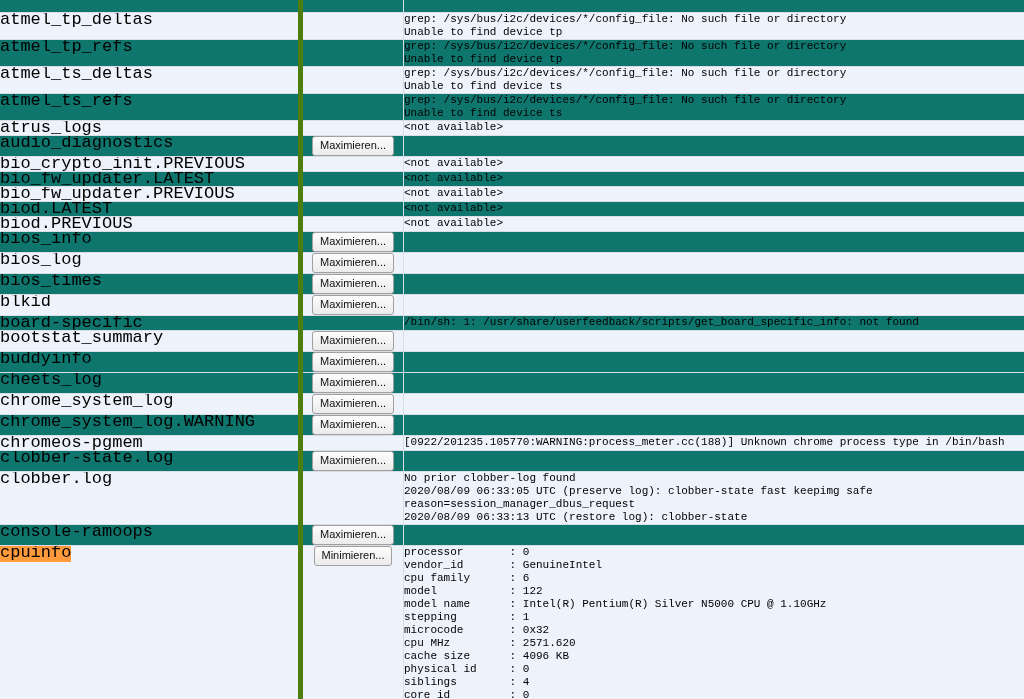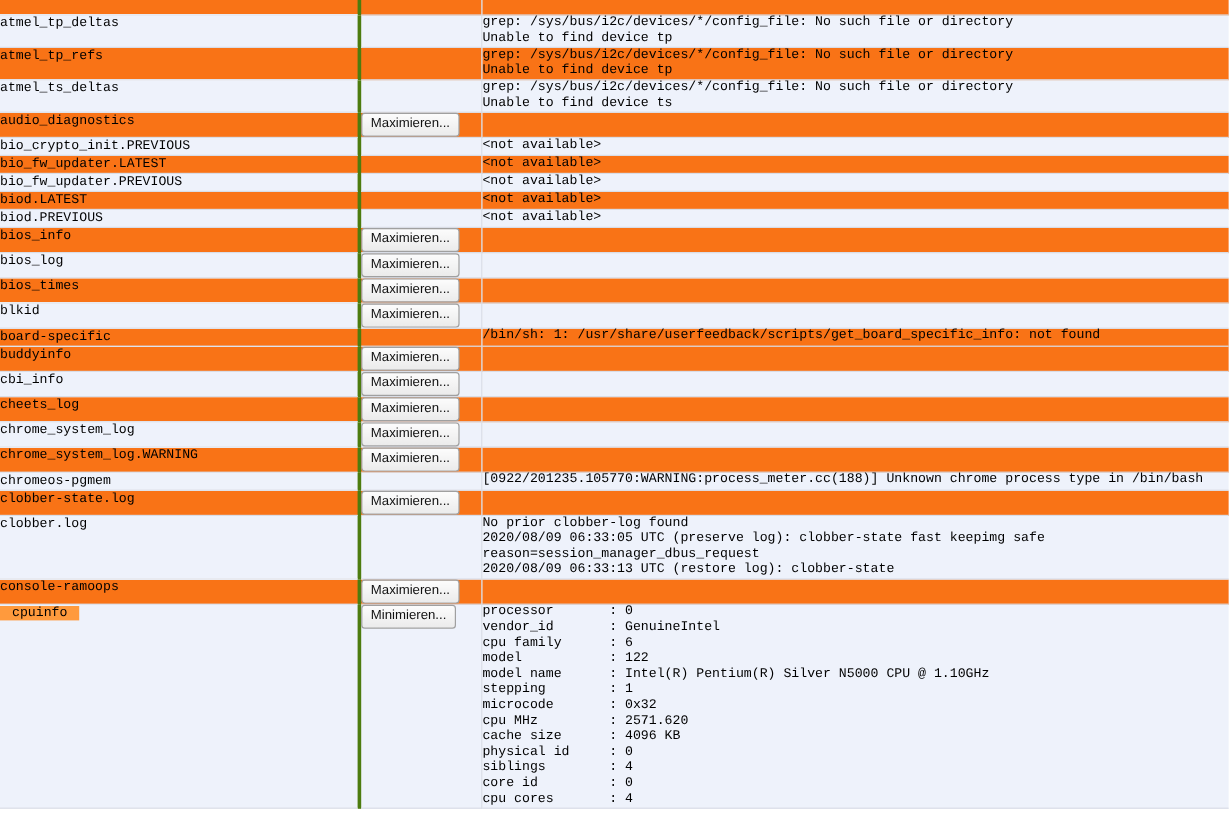--- a/index.html
+++ b/index.html
@@ -13,42 +13,42 @@
     overflow: hidden;
     font-family: "Liberation Sans", sans-serif;
     font-size: 11px;
     color: #000000;
   }
   table.syslog {
     border-collapse: collapse;
     width: 1024px;
     table-layout: fixed;
   }
-  table.syslog tr.row-odd  { background: #f97316; }
+  table.syslog tr.row-odd  { background: #0f766e; }
   table.syslog tr.row-even { background: #eef2fb; }
   table.syslog td {
     vertical-align: top;
     padding: 0;
     border-bottom: 1px solid #d9dde6;
   }
   td.c-name {
     width: 298px;
     padding: 4px 4px 4px 6px;
     font-family: "Liberation Mono", monospace;
-    font-size: 11px;
+    font-size: 17px;
     line-height: 14px;
     white-space: nowrap;
     overflow: hidden;
-    border-right: 3px solid #4d7c0f;
+    border-right: 5px solid #4d7c0f;
   }
   td.c-btn {
     width: 100px;
     padding: 3px 0 3px 4px;
     border-right: 1px solid #d9dde6;
-    text-align: left;
+    text-align: center;
   }
   td.c-val {
     padding: 4px 6px 4px 6px;
     font-family: "Liberation Mono", monospace;
     font-size: 11px;
     line-height: 13px;
     white-space: pre-wrap;
     word-break: break-word;
   }
   .btn {
@@ -60,21 +60,21 @@
     border: 1px solid #a0a0a0;
     border-radius: 3px;
     background: linear-gradient(#fcfcfc, #ebebeb);
     color: #101010;
     cursor: default;
     white-space: nowrap;
   }
   .name-highlight {
     background: #ff9a3d;
     color: #000000;
-    padding: 0 10px;
+    padding: 0 0;
     font-family: Liberation Mono, monospace;
   }
   .cpuinfo-block {
     font-family: "Liberation Mono", monospace;
     font-size: 11px;
     line-height: 11.7px;
     white-space: pre;
     padding-top: 1px;
   }
   .top-stub {
@@ -109,20 +109,31 @@
         <td class="c-val"><span>grep: /sys/bus/i2c/devices/*/config_file: No such file or directory
 Unable to find device tp</span></td>
       </tr>
       <tr class="row-even">
         <td class="c-name"><span>atmel_ts_deltas</span></td>
         <td class="c-btn"></td>
         <td class="c-val"><span>grep: /sys/bus/i2c/devices/*/config_file: No such file or directory
 Unable to find device ts</span></td>
       </tr>
       <tr class="row-odd">
+        <td class="c-name"><span>atmel_ts_refs</span></td>
+        <td class="c-btn"></td>
+        <td class="c-val"><span>grep: /sys/bus/i2c/devices/*/config_file: No such file or directory
+Unable to find device ts</span></td>
+      </tr>
+      <tr class="row-even">
+        <td class="c-name"><span>atrus_logs</span></td>
+        <td class="c-btn"></td>
+        <td class="c-val"><span>&lt;not available&gt;</span></td>
+      </tr>
+      <tr class="row-odd">
         <td class="c-name"><span>audio_diagnostics</span></td>
         <td class="c-btn"><span class="btn">Maximieren...</span></td>
         <td class="c-val"><span></span></td>
       </tr>
       <tr class="row-even">
         <td class="c-name"><span>bio_crypto_init.PREVIOUS</span></td>
         <td class="c-btn"></td>
         <td class="c-val"><span>&lt;not available&gt;</span></td>
       </tr>
       <tr class="row-odd">
@@ -163,27 +174,27 @@
       <tr class="row-even">
         <td class="c-name"><span>blkid</span></td>
         <td class="c-btn"><span class="btn">Maximieren...</span></td>
         <td class="c-val"><span></span></td>
       </tr>
       <tr class="row-odd">
         <td class="c-name"><span>board-specific</span></td>
         <td class="c-btn"></td>
         <td class="c-val"><span>/bin/sh: 1: /usr/share/userfeedback/scripts/get_board_specific_info: not found</span></td>
       </tr>
+      <tr class="row-even">
+        <td class="c-name"><span>bootstat_summary</span></td>
+        <td class="c-btn"><span class="btn">Maximieren...</span></td>
+        <td class="c-val"><span></span></td>
+      </tr>
       <tr class="row-odd">
         <td class="c-name"><span>buddyinfo</span></td>
-        <td class="c-btn"><span class="btn">Maximieren...</span></td>
-        <td class="c-val"><span></span></td>
-      </tr>
-      <tr class="row-even">
-        <td class="c-name"><span>cbi_info</span></td>
         <td class="c-btn"><span class="btn">Maximieren...</span></td>
         <td class="c-val"><span></span></td>
       </tr>
       <tr class="row-odd">
         <td class="c-name"><span>cheets_log</span></td>
         <td class="c-btn"><span class="btn">Maximieren...</span></td>
         <td class="c-val"><span></span></td>
       </tr>
       <tr class="row-even">
         <td class="c-name"><span>chrome_system_log</span></td>

